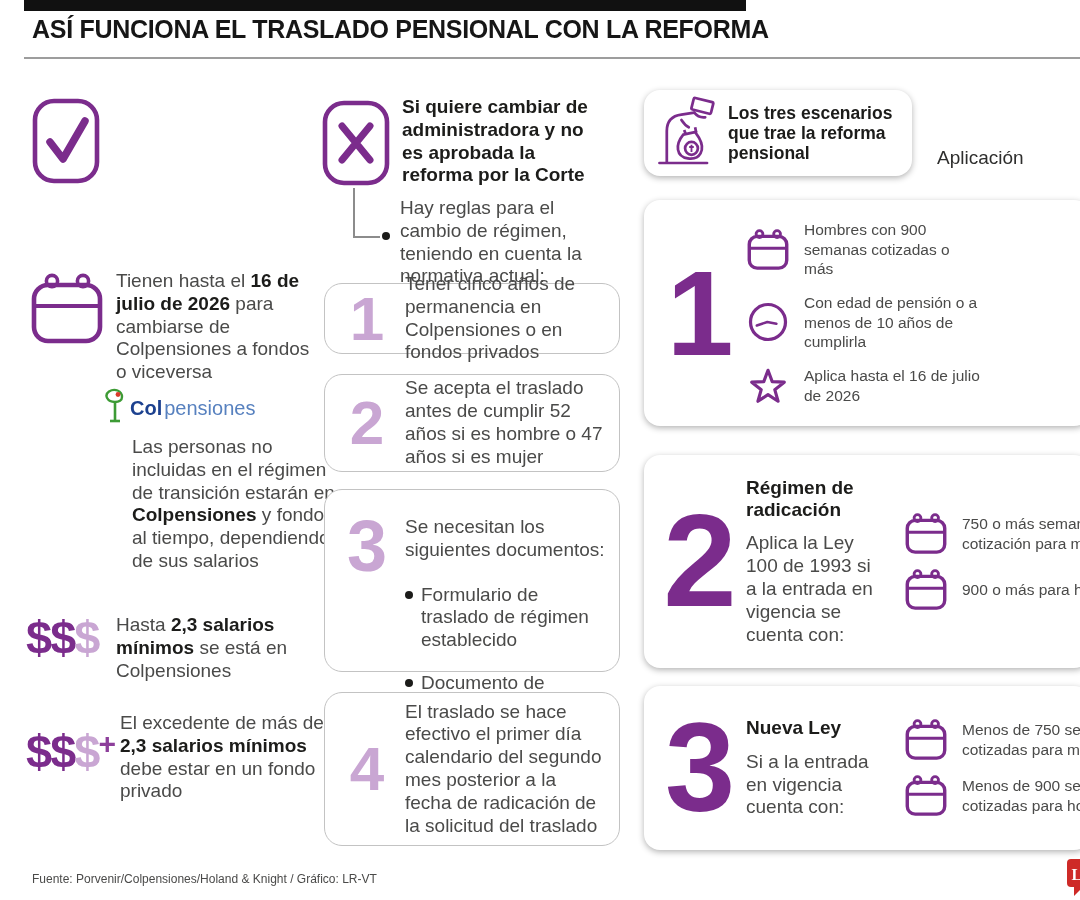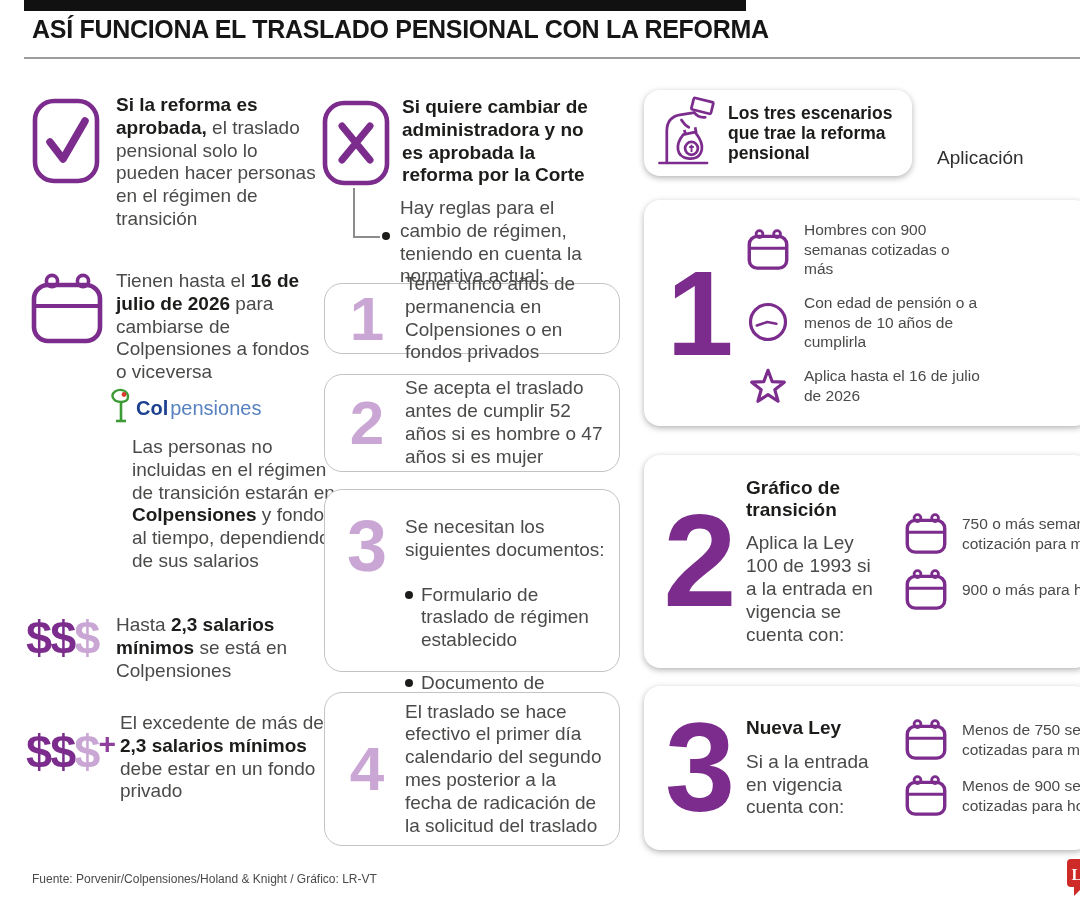--- a/index.html
+++ b/index.html
@@ -54,37 +54,34 @@
   <div class="abs topbar"></div>
   <div class="abs title">ASÍ FUNCIONA EL TRASLADO PENSIONAL CON LA REFORMA</div>
   <div class="abs rule"></div>
 
   <div class="abs" style="left:8px;top:98px;">
     <svg width="68" height="86" viewBox="0 0 68 86" fill="none" stroke="#7b2c8c">
       <rect x="3" y="3" width="62" height="80" rx="19" stroke-width="4.6"></rect>
       <path d="M18 44 L31 61 L53 23" stroke-width="7.5" stroke-linecap="round" stroke-linejoin="round"></path>
     </svg>
   </div>
-  <div class="abs t" style="left:92px;top:94px;width:206px;">
-    <b>Si la reforma es aprobada,</b><span> el traslado pensional solo lo pueden hacer personas en el régimen de transición</span>
-  </div>
 
   <div class="abs" style="left:6px;top:272px;">
     <svg width="74" height="74" viewBox="0 0 74 74" fill="none" stroke="#7b2c8c">
       <rect x="4" y="13" width="66" height="56" rx="14" stroke-width="4.6"></rect>
       <line x1="4.5" y1="34" x2="69.5" y2="34" stroke-width="4.2"></line>
       <circle cx="22" cy="9" r="5.6" stroke-width="3.6"></circle>
       <circle cx="53" cy="9" r="5.6" stroke-width="3.6"></circle>
     </svg>
   </div>
   <div class="abs t" style="left:92px;top:270px;width:206px;">
     <span>Tienen hasta el </span><b>16 de julio de 2026</b><span> para cambiarse de Colpensiones a fondos o viceversa</span>
   </div>
 
-  <div class="abs colp" style="left:84px;top:388px;">
+  <div class="abs colp" style="left:78px;top:388px;">
     <span>
       <svg width="26" height="36" viewBox="0 0 26 36" fill="none">
         <path d="M13 33 V13" stroke="#3d9b35" stroke-width="2.6"></path>
         <path d="M13 14 C5 14 2 7 7 3.5 C12.5 0 20 2.5 20 9 C20 12.5 17 14 13 14 Z" stroke="#3d9b35" stroke-width="2.4"></path>
         <circle cx="16" cy="6.5" r="2.4" fill="#d93a2b"></circle>
         <path d="M8 33 H18" stroke="#3d9b35" stroke-width="2.6"></path>
       </svg>
     </span>
     <span class="col">Col</span>
       <span class="pen">pensiones</span>
@@ -202,21 +199,21 @@
           </svg>
         </span>
         <span class="small-t" style="width:178px;">Aplica hasta el 16 de julio de 2026</span>
       </div>
     </div>
   </div>
 
   <div class="abs shadow-box card" style="left:620px;top:455px;width:446px;height:213px;">
     <div class="card-num" style="font-size:132px;">2</div>
     <div class="card-titles">
-      <div class="card-title" style="width:120px;">Gráfico de transición</div>
+      <div class="card-title" style="width:120px;">Régimen de radicación</div>
       <div class="card-sub" style="width:140px;">
         <span>Aplica la Ley 100 de 1993 si a la entrada en vigencia se cuenta con:</span>
       </div>
     </div>
     <div class="card-items">
       <div class="card-item">
         <span class="ic">
           <svg width="42" height="42" viewBox="0 0 74 74" fill="none" stroke="#7b2c8c">
             <rect x="4" y="13" width="66" height="56" rx="14" stroke-width="6"></rect>
             <line x1="4.5" y1="34" x2="69.5" y2="34" stroke-width="5.5"></line>

